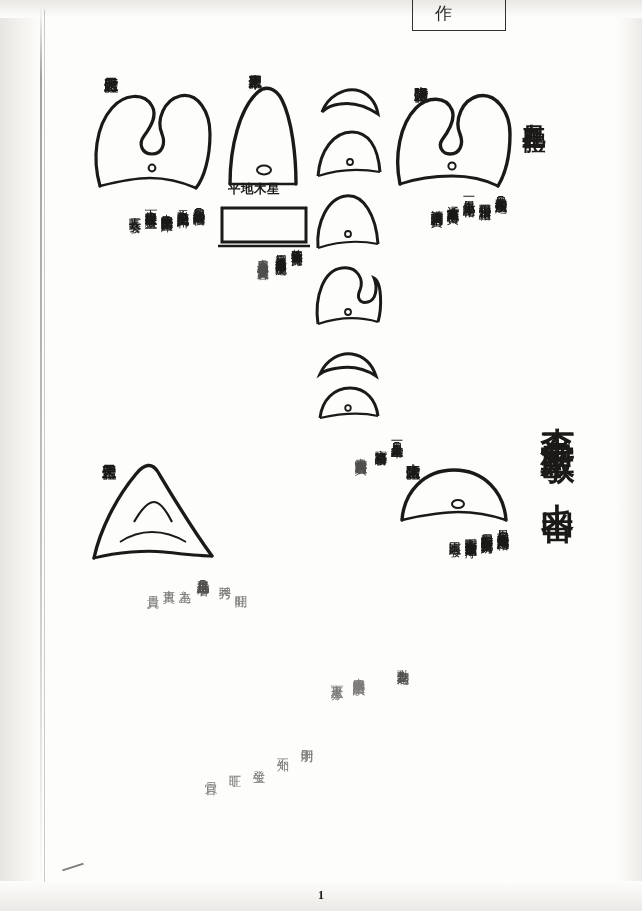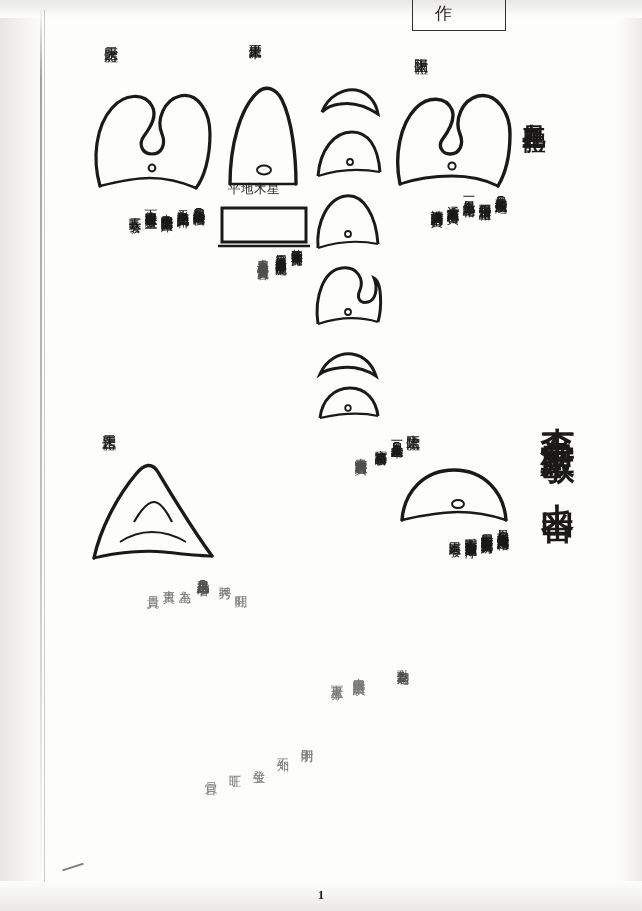--- a/index.html
+++ b/index.html
@@ -90,21 +90,22 @@
     font-weight: 700;
     letter-spacing: 2px;
   }
   .title-author {
     font-size: 34px;
     font-weight: 700;
     letter-spacing: 6px;
   }
   .label {
     font-size: 14px;
-    font-weight: 400;
+    font-weight: 700;
+    text-align: center;
   }
   .body-col {
     font-size: 12.5px;
     line-height: 1.12;
   }
   .body-col.small {
     font-size: 11.5px;
   }
   .faint {
     color: #3a3835;

